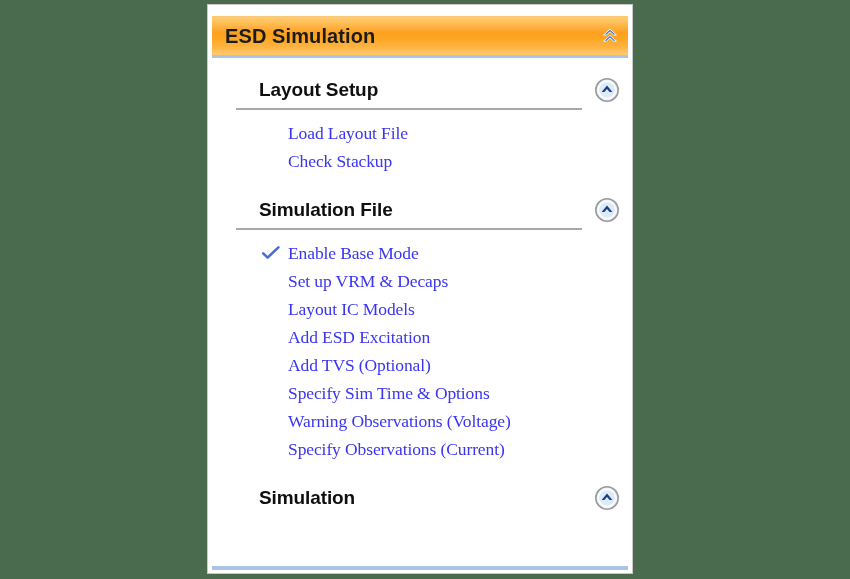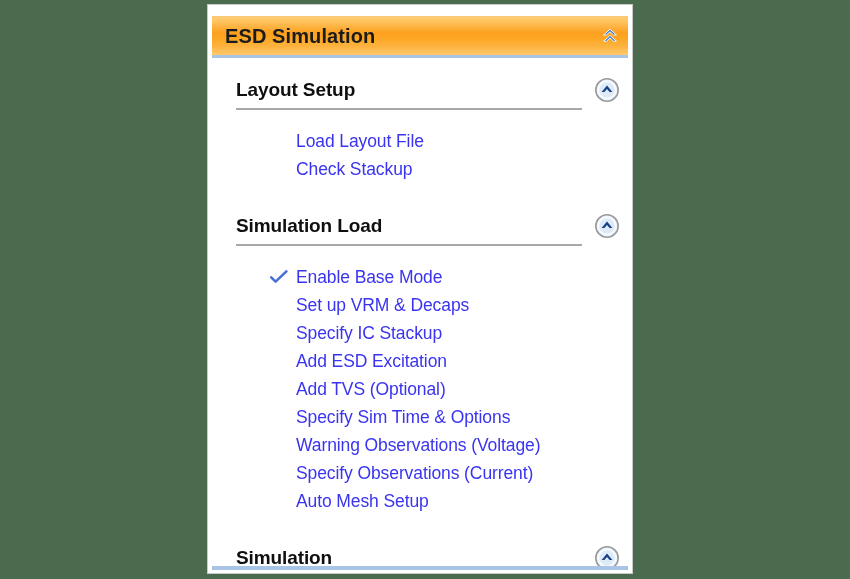--- a/index.html
+++ b/index.html
@@ -87,40 +87,42 @@
     height: 37px;
     display: flex;
     align-items: center;
   }
   .section-title {
     font-size: 19px;
     font-weight: bold;
     color: #0f0f0f;
     white-space: nowrap;
     letter-spacing: -0.1px;
+    margin-left: 23px;
   }
   .section-rule {
     margin: 0 46px 0 24px;
     height: 2px;
     background: #a8a8a8;
   }
   .section-toggle {
     position: absolute;
     right: -8px;
     top: 50%;
     transform: translateY(-50%);
     width: 26px;
     height: 26px;
     cursor: pointer;
   }
 
   .item-list {
-    margin: 8px;
+    margin: 0;
     padding: 0;
     list-style: none;
+    font-family: Liberation Serif, serif;
   }
   .item {
     position: relative;
     height: 28px;
     display: flex;
     align-items: center;
     padding-left: 76px;
     cursor: pointer;
   }
   .item-label {
@@ -195,21 +197,21 @@
           <span class="item-label">Load Layout File</span>
         </li>
         <li class="item">
           <span class="item-label">Check Stackup</span>
         </li>
       </ul>
 
       <div class="gap-lg"></div>
 
       <div class="section-header">
-        <span class="section-title">Simulation Load</span>
+        <span class="section-title">Simulation File</span>
         <span class="section-toggle">
           <svg width="26" height="26" viewBox="0 0 26 26" aria-hidden="true">
             <circle cx="13" cy="13" r="11.2" fill="#eef5fc" stroke="#9a9a9a" stroke-width="1.6"></circle>
             <circle cx="13" cy="13" r="8.4" fill="#dfeaf7" stroke="#ffffff" stroke-width="1.1"></circle>
             <path d="M13 8.6 L18.4 15.1 L15.6 15.1 L13 11.9 L10.4 15.1 L7.6 15.1 Z" fill="#17408b"></path>
           </svg>
         </span>
       </div>
       <div class="section-rule"></div>
 
@@ -221,39 +223,36 @@
             <svg width="20" height="16" viewBox="0 0 20 16" aria-hidden="true">
               <path d="M2.2 8.4 L6.6 12.6 L17.4 2.4" fill="none" stroke="#4a6fd4" stroke-width="2.6" stroke-linecap="round" stroke-linejoin="round"></path>
             </svg>
           </span>
           <span class="item-label">Enable Base Mode</span>
         </li>
         <li class="item">
           <span class="item-label">Set up VRM &amp; Decaps</span>
         </li>
         <li class="item">
-          <span class="item-label">Specify IC Stackup</span>
+          <span class="item-label">Layout IC Models</span>
         </li>
         <li class="item">
           <span class="item-label">Add ESD Excitation</span>
         </li>
         <li class="item">
           <span class="item-label">Add TVS (Optional)</span>
         </li>
         <li class="item">
           <span class="item-label">Specify Sim Time &amp; Options</span>
         </li>
         <li class="item">
           <span class="item-label">Warning Observations (Voltage)</span>
         </li>
         <li class="item">
           <span class="item-label">Specify Observations (Current)</span>
-        </li>
-        <li class="item">
-          <span class="item-label">Auto Mesh Setup</span>
         </li>
       </ul>
 
       <div class="gap-lg"></div>
 
       <div class="section-header">
         <span class="section-title">Simulation</span>
         <span class="section-toggle">
           <svg width="26" height="26" viewBox="0 0 26 26" aria-hidden="true">
             <circle cx="13" cy="13" r="11.2" fill="#eef5fc" stroke="#9a9a9a" stroke-width="1.6"></circle>

